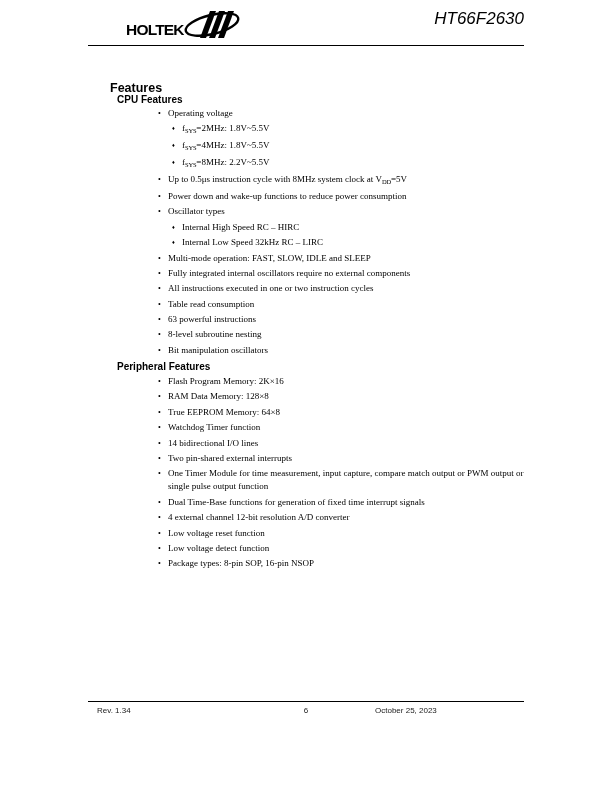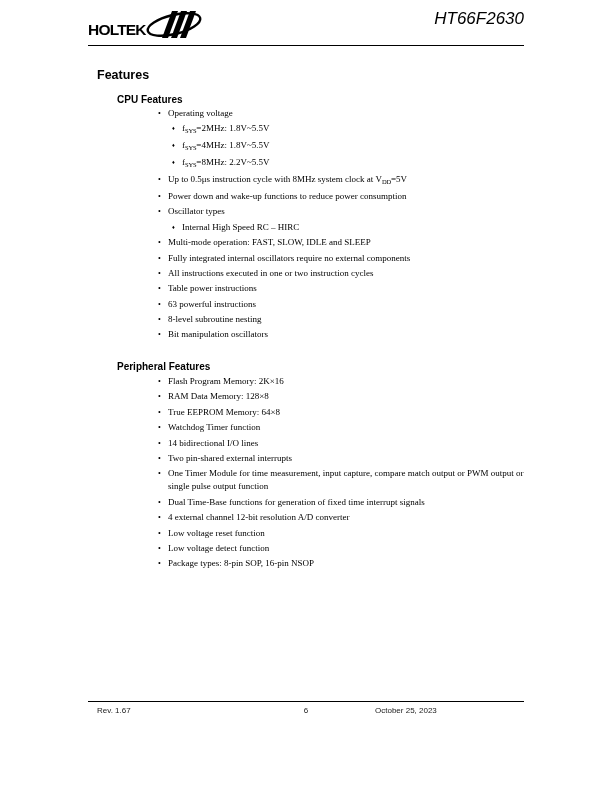--- a/index.html
+++ b/index.html
@@ -11,38 +11,38 @@
     color:#000;
     font-family:"Liberation Serif", serif;
     overflow:hidden;
   }
 
   
   .header {
     position:absolute; left:88px; right:88px; top:10px;
     display:flex; justify-content:space-between; align-items:flex-start;
   }
-  .logo { width:118px; height:32px; }
+  .logo { width:118px; height:32px;margin-left:38px; }
   .header-titles {
     text-align:left;
     font-family:"Liberation Sans", sans-serif;
     font-weight:normal; font-style:italic;
     font-size:17px; line-height:14px;
     padding-top:2px;
   }
   .header-rule {
     position:absolute; left:88px; right:88px; top:45px;
     border-top:1.6px solid #000;
   }
 
   
   .page-title {
     position:absolute; left:97px; top:68px;
     font-family:"Liberation Sans", sans-serif;
-    font-weight:bold; font-size:12.5px; margin:0;
+    font-weight:bold; font-size:12.5px; margin:13px;
   }
   .section-title {
     position:absolute; left:117px;
     font-family:"Liberation Sans", sans-serif;
     font-weight:bold; font-size:10px; margin:0;text-align:right;
   }
   .section-title.cpu { top:94px; }
   .section-title.periph { top:337px;margin-top:24px; }
 
   
@@ -129,35 +129,39 @@
         <span class="feat-text"><span>Power down and wake-up functions to reduce power consumption</span></span>
       </div>
       <div class="feat-item level1">
         <span class="bullet b1">•</span>
         <span class="feat-text"><span>Oscillator types</span></span>
       </div>
       <div class="feat-item level2">
         <span class="bullet b2">♦</span>
         <span class="feat-text"><span>Internal High Speed RC – HIRC</span></span>
       </div>
+      <div class="feat-item level2">
+        <span class="bullet b2">♦</span>
+        <span class="feat-text"><span>Internal Low Speed 32kHz RC – LIRC</span></span>
+      </div>
       <div class="feat-item level1">
         <span class="bullet b1">•</span>
         <span class="feat-text"><span>Multi-mode operation: FAST, SLOW, IDLE and SLEEP</span></span>
       </div>
       <div class="feat-item level1">
         <span class="bullet b1">•</span>
         <span class="feat-text"><span>Fully integrated internal oscillators require no external components</span></span>
       </div>
       <div class="feat-item level1">
         <span class="bullet b1">•</span>
         <span class="feat-text"><span>All instructions executed in one or two instruction cycles</span></span>
       </div>
       <div class="feat-item level1">
         <span class="bullet b1">•</span>
-        <span class="feat-text"><span>Table power instructions</span></span>
+        <span class="feat-text"><span>Table read consumption</span></span>
       </div>
       <div class="feat-item level1">
         <span class="bullet b1">•</span>
         <span class="feat-text"><span>63 powerful instructions</span></span>
       </div>
       <div class="feat-item level1">
         <span class="bullet b1">•</span>
         <span class="feat-text"><span>8-level subroutine nesting</span></span>
       </div>
       <div class="feat-item level1">
@@ -213,18 +217,18 @@
         <span class="feat-text"><span>Low voltage detect function</span></span>
       </div>
       <div class="feat-item level1">
         <span class="bullet b1">•</span>
         <span class="feat-text"><span>Package types: 8-pin SOP, 16-pin NSOP</span></span>
       </div>
     </div>
 
   <div class="footer-rule"></div>
   <div class="footer">
-    <span class="footer-left">Rev. 1.67</span>
+    <span class="footer-left">Rev. 1.34</span>
     <span class="footer-center">6</span>
     <span class="footer-right">October 25, 2023</span>
   </div>
 
 </div>
 
 </body></html>

